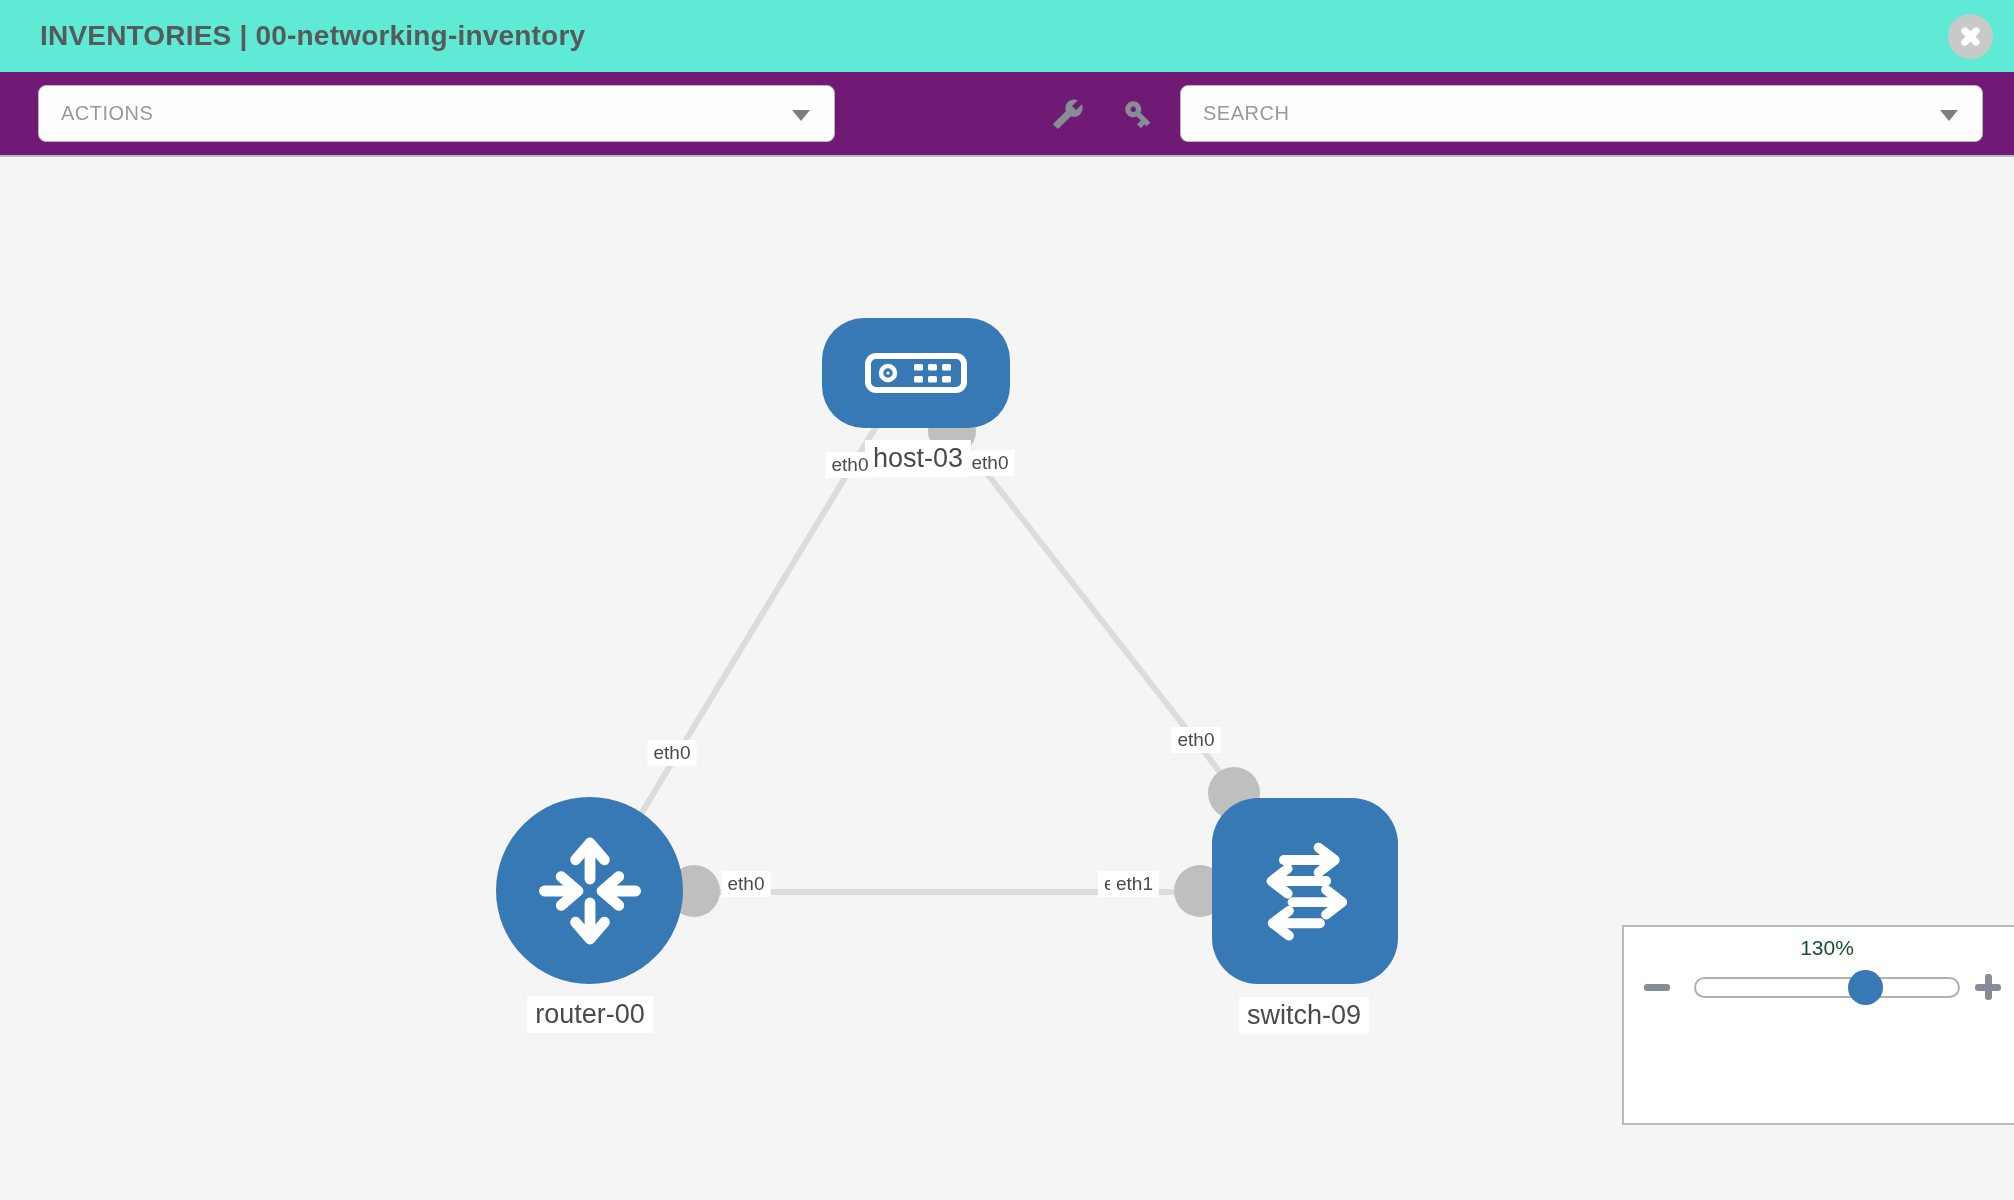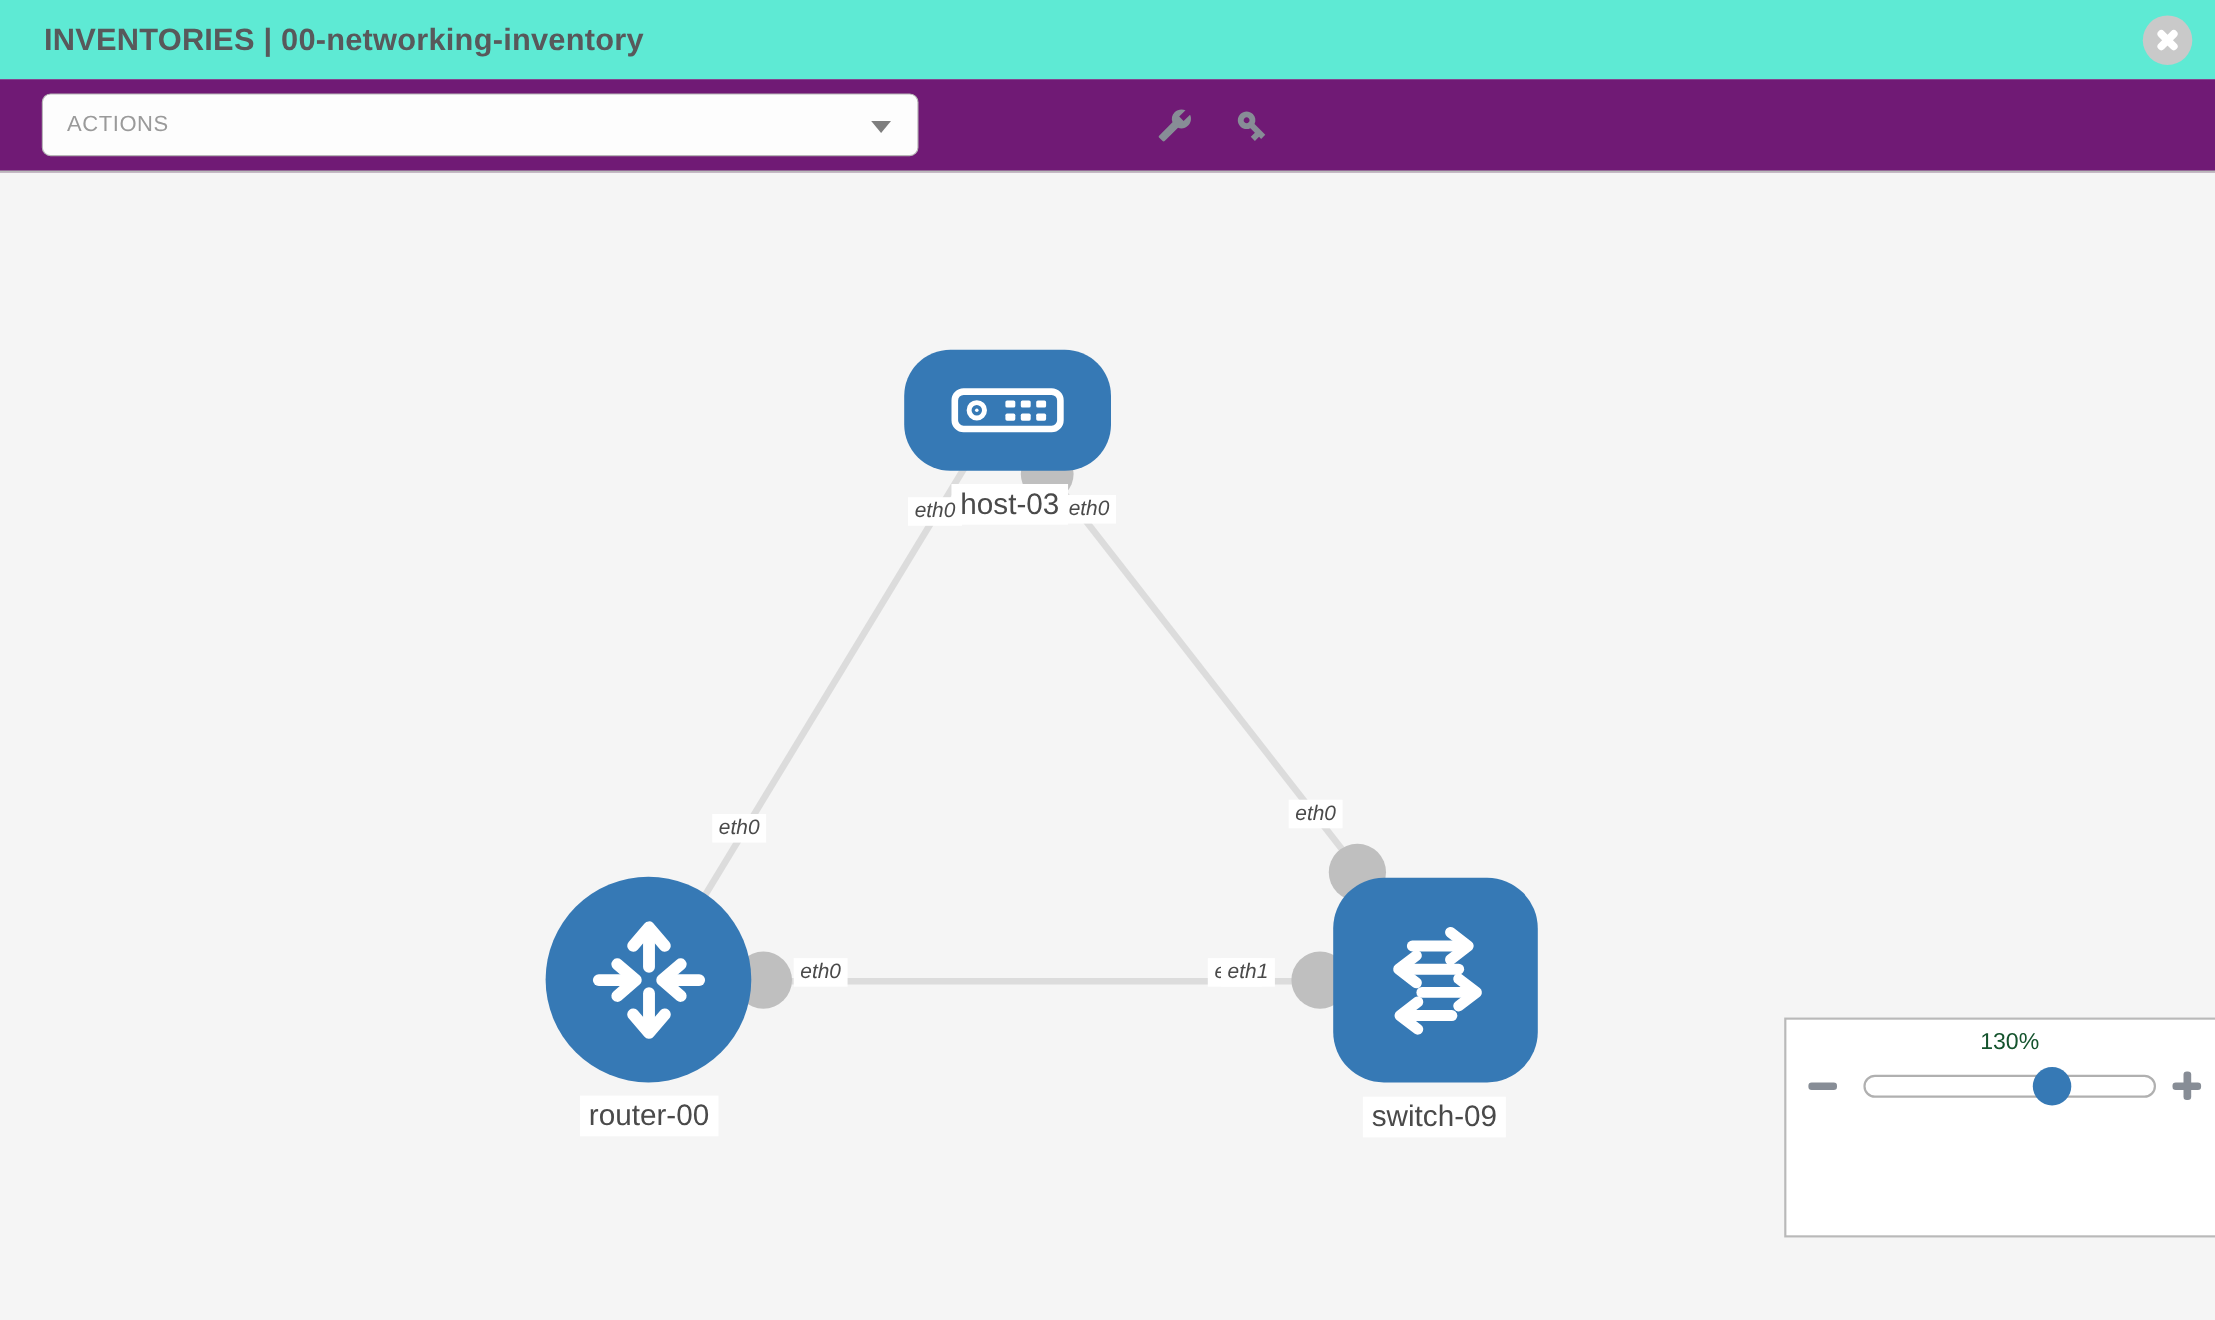--- a/index.html
+++ b/index.html
@@ -32,21 +32,21 @@
   .links-layer { position:absolute; left:0; top:-157px; width:2014px; height:1200px; }
 
   .node { position:absolute; background:#3679b5; display:flex; align-items:center; justify-content:center; cursor:pointer; }
   .node svg { stroke:#ffffff; fill:none; stroke-linecap:round; stroke-linejoin:round; }
   .node-host { left:822px; top:161px; width:188px; height:110px; border-radius:42px; }
   .node-router { left:496px; top:640px; width:187px; height:187px; border-radius:50%; }
   .node-switch { left:1212px; top:641px; width:186px; height:186px; border-radius:46px; }
 
   .lbl { position:absolute; background:#ffffff; color:#4a4a4a; white-space:nowrap; }
   .node-lbl { font-size:27px; padding:3px 8px; transform:translateX(-50%); }
-  .iface-lbl { font-size:19px; padding:2px 6px;font-style:italic; }
+  .iface-lbl { font-size:19px; padding:2px 6px; }
   .iface-center { transform:translateX(-50%); }
 
   
   .zoom-panel { position:absolute; left:1622px; top:925px; width:500px; height:200px; background:#ffffff; border:2px solid #b9b9b9; }
   .zoom-value { position:absolute; left:70px; top:9px; width:266px; text-align:center; font-size:21px; color:#14532d; }
   .zoom-minus { position:absolute; left:18px; top:47px; width:30px; height:26px; background:none; border:none; cursor:pointer; }
   .zoom-minus .minus-bar { position:absolute; left:2px; top:10px; width:26px; height:7px; border-radius:3px; background:#878d96; }
   .zoom-plus { position:absolute; left:350px; top:47px; width:28px; height:26px; background:none; border:none; cursor:pointer; }
   .zoom-plus .pbar-h { position:absolute; left:1px; top:10px; width:26px; height:7px; border-radius:3px; background:#878d96; }
   .zoom-plus .pbar-v { position:absolute; left:10.5px; top:0; width:7px; height:26px; border-radius:3px; background:#878d96; }
@@ -76,20 +76,24 @@
       <svg viewBox="0 0 24 24" style="transform:scaleX(-1)">
         <path fill="#878d96" stroke="none" d="M22.7 19l-9.1-9.1c.9-2.3.4-5-1.5-6.9-2-2-5-2.4-7.4-1.3L9 6 6 9 1.6 4.7C.4 7.1.9 10.1 2.9 12.1c1.9 1.9 4.6 2.4 6.9 1.5l9.1 9.1c.4.4 1 .4 1.4 0l2.3-2.3c.5-.4.5-1.1.1-1.4z"></path>
       </svg>
     </button>
     <button class="tool-btn key-btn">
       <svg viewBox="0 0 24 24" style="transform:rotate(45deg)">
         <path fill="#878d96" stroke="none" d="M12.65 10C11.83 7.67 9.61 6 7 6c-3.31 0-6 2.69-6 6s2.69 6 6 6c2.61 0 4.83-1.67 5.65-4H17v4h4v-4h2v-4H12.65zM7 14c-1.1 0-2-.9-2-2s.9-2 2-2 2 .9 2 2-.9 2-2 2z"></path>
       </svg>
     </button>
 
+    <div class="select-box search-box">
+      <span class="sel-label">SEARCH</span>
+      <span class="caret"></span>
+    </div>
   </div>
 
   <div class="canvas">
 
     <svg class="links-layer" width="2014" height="1200">
       <line x1="880" y1="420" x2="596" y2="888" stroke="#dcdcdc" stroke-width="6"></line>
       <line x1="950" y1="426" x2="1248" y2="808" stroke="#dcdcdc" stroke-width="6"></line>
       <line x1="600" y1="892" x2="1300" y2="892" stroke="#dcdcdc" stroke-width="6"></line>
       <circle cx="952" cy="431" r="24" fill="#bfbfbf"></circle>
       <circle cx="694" cy="891" r="26" fill="#bfbfbf"></circle>

